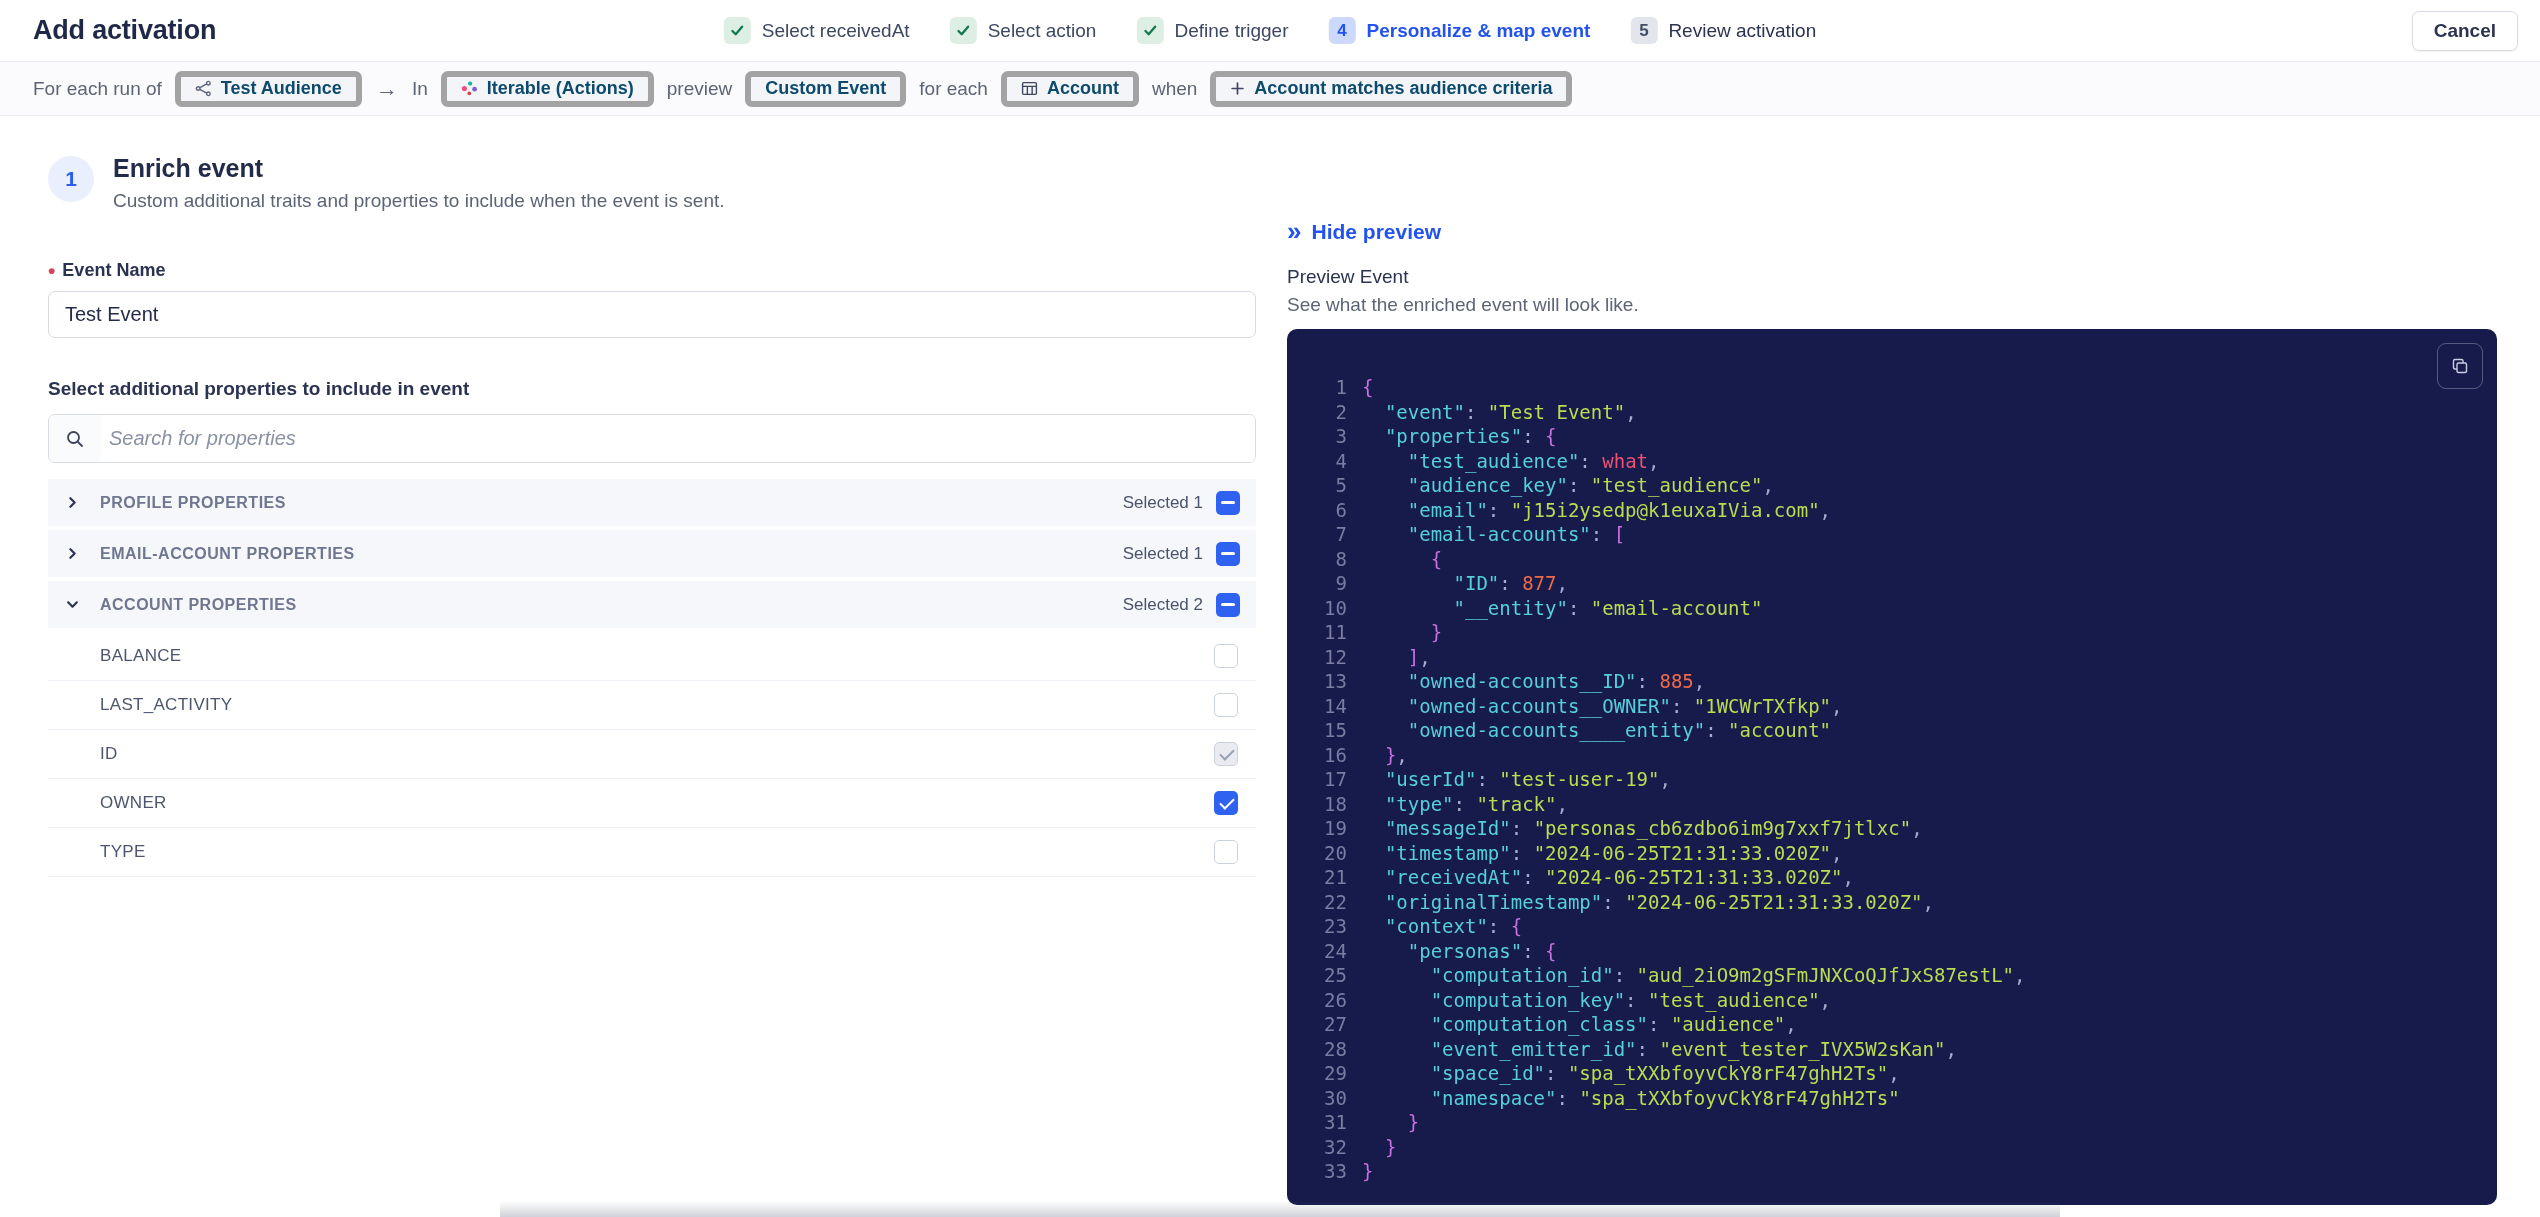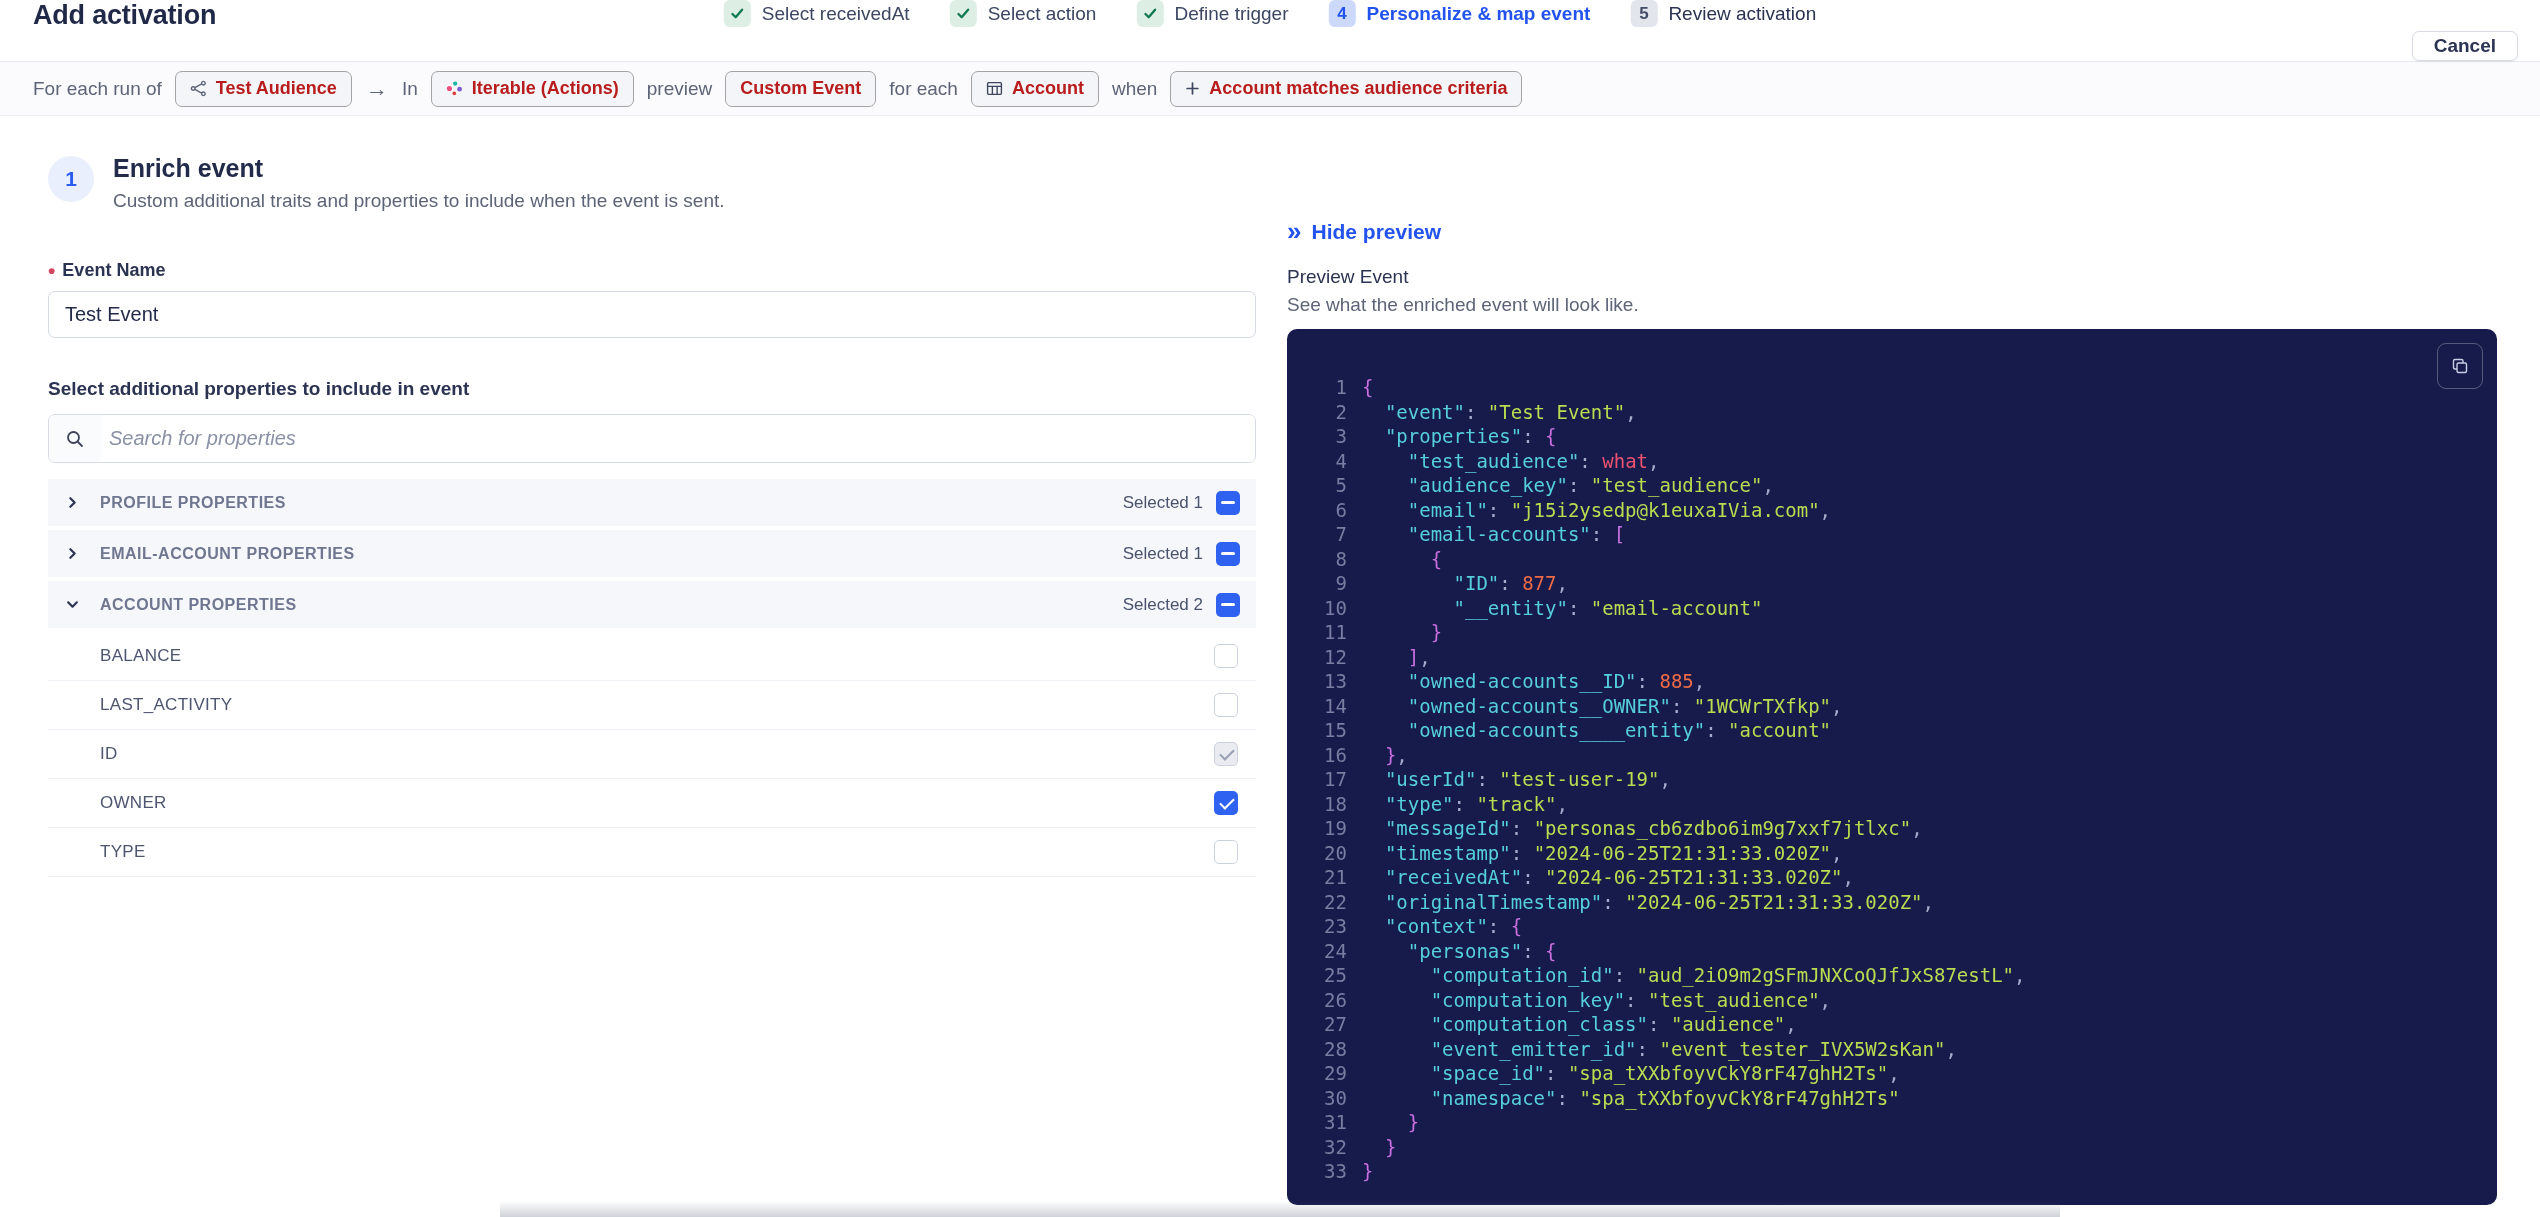--- a/index.html
+++ b/index.html
@@ -7,21 +7,21 @@
   html,body { margin:0; padding:0; }
   body {
     width:2540px; height:1217px; overflow:hidden; position:relative;
     background:#ffffff; color:#232b49;
     font-family:"Liberation Sans", sans-serif;
   }
 
   
   .topbar {
     height:62px; background:#fff; border-bottom:1px solid #e7e9f0;
-    display:flex; align-items:flex-start; padding:0 22px 0 33px; position:relative;flex-direction:column;
+    display:flex; align-items:center; padding:0 22px 0 33px; position:relative;
   }
   .app-title { font-size:27px; font-weight:700; color:#1f2847; letter-spacing:-0.2px; }
   .steps {
     position:absolute; left:50%; transform:translateX(-50%);
     display:flex; align-items:center; gap:40px;
   }
   .step { display:flex; align-items:center; gap:11px; cursor:pointer; }
   .step-badge {
     width:27px; height:27px; border-radius:6px; flex:none;
     display:flex; align-items:center; justify-content:center;
@@ -43,22 +43,22 @@
   
   .subbar {
     height:54px; background:#fbfbfd; border-bottom:1px solid #eceef3;
     display:flex; align-items:center; gap:13px; padding:0 33px;
     font-size:19px; color:#5d6478;
   }
   .bar-text { white-space:nowrap; }
   .bar-arrow { font-size:22px; color:#5d6478; margin:0 1px; }
   .chip {
     display:inline-flex; align-items:center; gap:9px; height:36px; padding:0 14px;
-    background:#f4f5f8; border:1px solid #a3a3a3; border-radius:7px;
-    font-size:18px; font-weight:600; color:#b91c1c; white-space:nowrap; cursor:pointer;
+    background:#f4f5f8; border:6px solid #a3a3a3; border-radius:7px;
+    font-size:18px; font-weight:600; color:#0c4a6e; white-space:nowrap; cursor:pointer;
   }
   .chip svg { flex:none; display:block; }
 
   
   .content { display:flex; gap:31px; padding:38px 43px 0 48px; }
   .left-col  { width:1208px; flex:none; }
   .right-col { flex:1; min-width:0; padding-top:66px; }
 
   
   .step-header { display:flex; gap:19px; }

